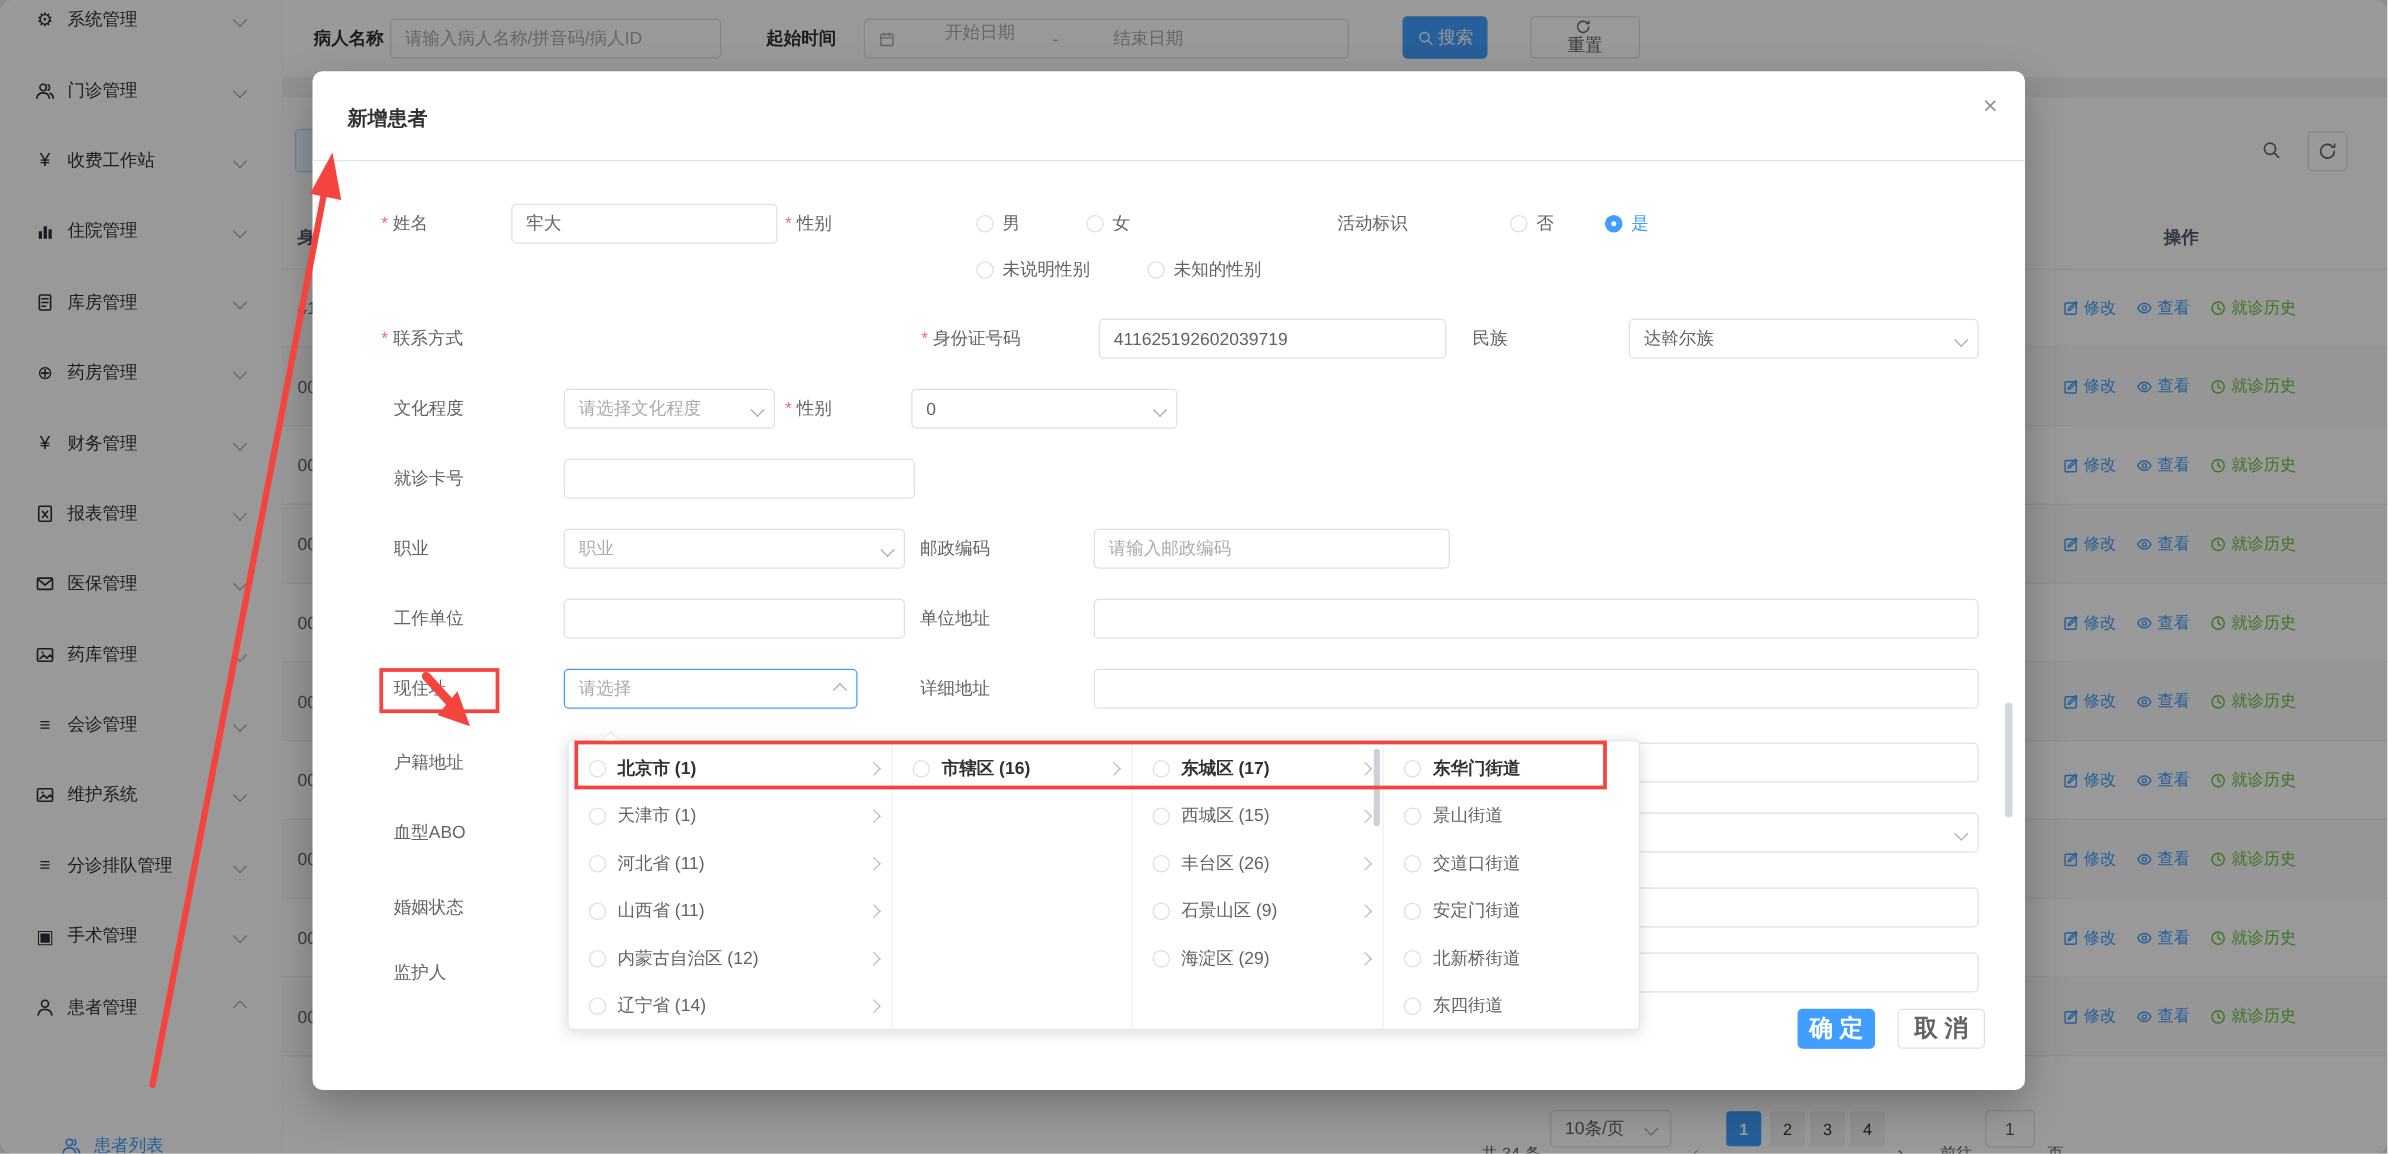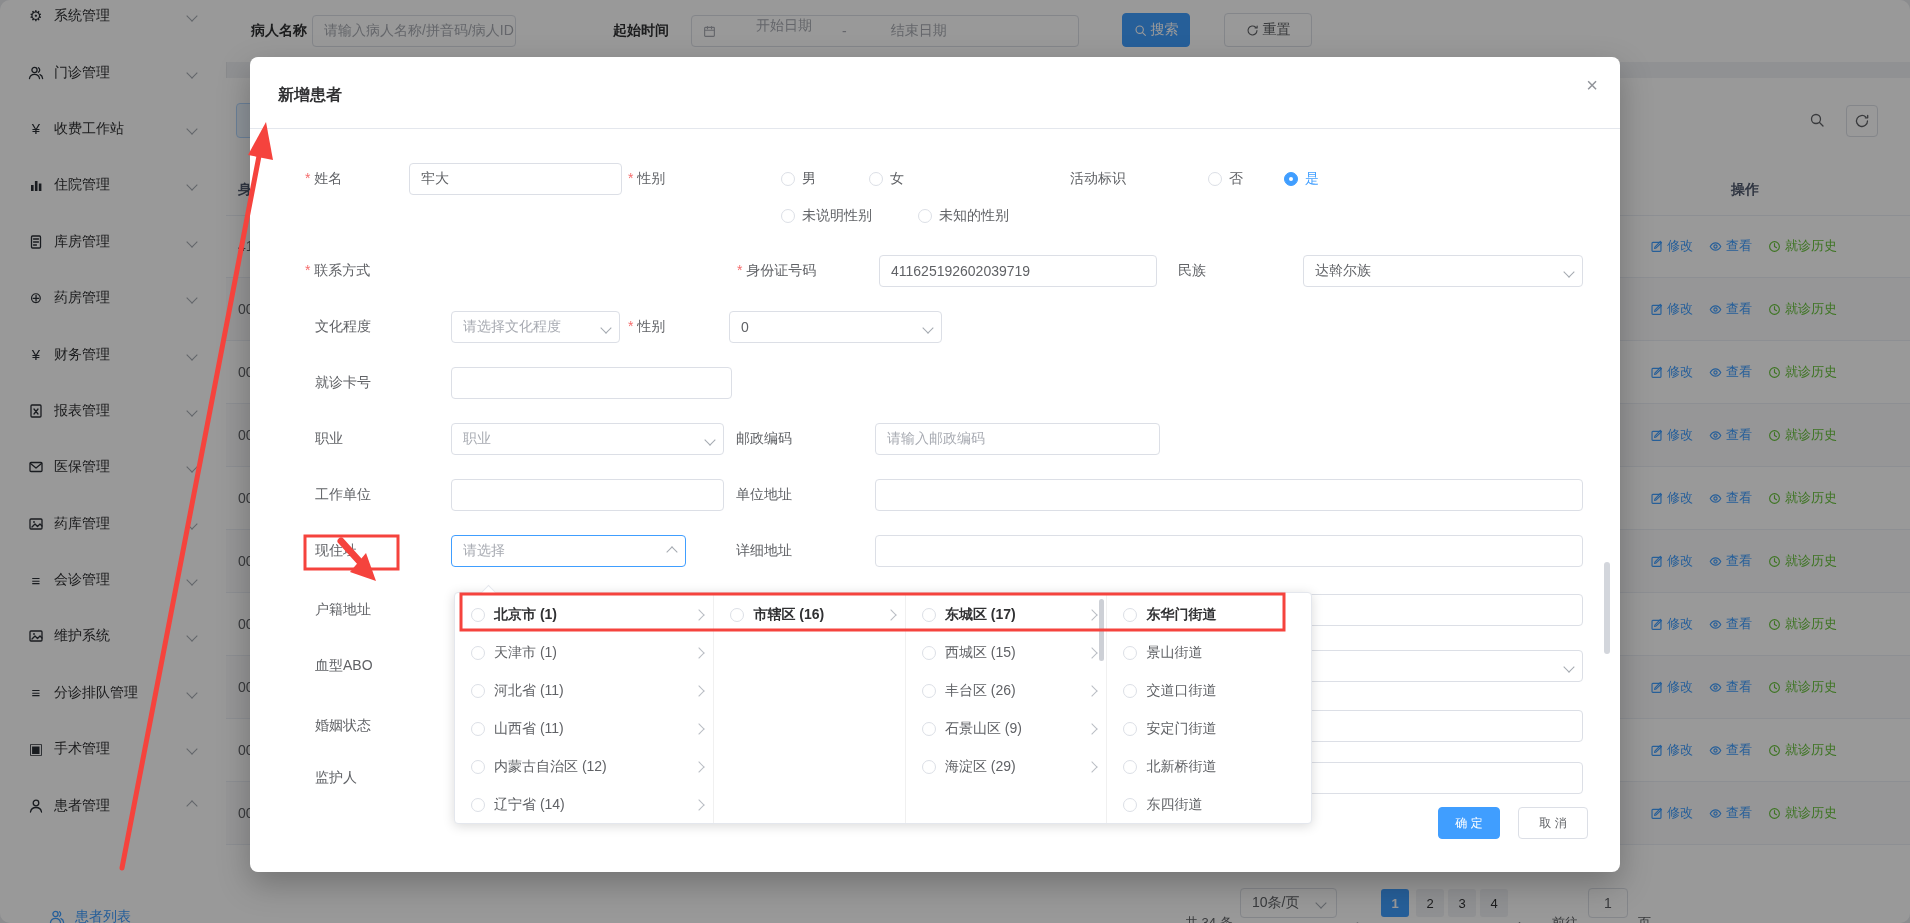--- a/index.html
+++ b/index.html
@@ -21,21 +21,21 @@
   .cv.right{transform:rotate(-45deg);border-color:#b9bdc4;}
   .ic{width:16px;height:16px;stroke:currentColor;fill:none;stroke-width:1.3;stroke-linecap:round;stroke-linejoin:round;}
   .ic14{width:13px;height:13px;stroke:currentColor;fill:none;stroke-width:1.4;stroke-linecap:round;stroke-linejoin:round;margin-right:4px;}
   
   .filter-card{position:absolute;left:226px;top:0;width:1684px;height:62px;background:#fff;}
   .flabel{position:absolute;top:31px;transform:translateY(-50%);font-size:14px;font-weight:700;color:#303133;white-space:nowrap;}
   .box{position:absolute;border:1px solid #dcdfe6;border-radius:4px;background:#fff;height:32px;box-sizing:border-box;display:flex;align-items:center;padding:0 11px;font-size:14px;color:#606266;}
   .ph{color:#a8abb2;white-space:nowrap;}
   .btn{position:absolute;height:34px;border-radius:4px;display:flex;align-items:center;justify-content:center;font-size:14px;box-sizing:border-box;cursor:pointer;white-space:nowrap;}
   .btn-primary{background:#409EFF;color:#fff;border:1px solid #409EFF;}
-  .btn-plain{background:#fff;color:#606266;border:1px solid #dcdfe6;}
+  .btn-plain{background:#fff;color:#606266;border:1px solid #dcdfe6;flex-direction:column;}
   
   .content-card{position:absolute;left:226px;top:78px;width:1684px;height:845px;background:#fff;}
   .add-btn{position:absolute;left:10px;top:25px;width:44px;height:33px;border:1px solid #b3d8ff;background:#ecf5ff;color:#409EFF;border-radius:4px;font-size:16px;display:flex;align-items:center;justify-content:center;}
   .tool-ic{position:absolute;top:27px;width:30px;height:30px;display:flex;align-items:center;justify-content:center;color:#606266;}
   .tool-ic.boxed{border:1px solid #dcdfe6;border-radius:4px;}
   .thead{position:absolute;left:0;top:87px;right:0;height:50px;border-bottom:1px solid #ebeef5;background:#fff;}
   .th{position:absolute;top:50%;transform:translateY(-50%);font-size:14px;font-weight:700;color:#515a6e;white-space:nowrap;}
   .tbody{position:absolute;left:0;top:137px;right:0;}
   .trow{position:relative;height:62px;border-bottom:1px solid #ebeef5;}
   .trow:nth-child(even){background:#fafbfc;}
@@ -61,21 +61,21 @@
   .minp{position:absolute;border:1px solid #dcdfe6;border-radius:4px;background:#fff;height:32px;box-sizing:border-box;
         display:flex;align-items:center;padding:0 11px;font-size:14px;color:#606266;}
   .minp .selchev{position:absolute;right:9px;top:12px;}
   .cascader-input{border-color:#409EFF;}
   .radio-item{position:absolute;transform:translateY(-50%);display:inline-flex;align-items:center;font-size:14px;color:#606266;white-space:nowrap;cursor:pointer;}
   .rc{width:14px;height:14px;border:1px solid #dcdfe6;border-radius:50%;background:#fff;margin-right:7px;box-sizing:border-box;flex:none;}
   .radio-item.checked .rc{background:#409EFF;border-color:#409EFF;position:relative;}
   .radio-item.checked .rc::after{content:"";position:absolute;left:4px;top:4px;width:4px;height:4px;border-radius:50%;background:#fff;}
   .radio-item.checked{color:#409EFF;}
   .m-scroll{position:absolute;right:10px;top:505px;width:6px;height:92px;border-radius:3px;background:#d3d6dc;}
-  .fbtn{position:absolute;height:32px;border-radius:4px;display:flex;align-items:center;justify-content:center;font-size:12px;box-sizing:border-box;cursor:pointer;}
+  .fbtn{position:absolute;height:32px;border-radius:4px;display:flex;align-items:center;justify-content:center;font-size:19px;box-sizing:border-box;cursor:pointer;font-weight:bold;}
   
   .cascade{position:absolute;left:454px;top:592px;width:858px;height:232px;background:#fff;border:1px solid #e4e7ed;
            border-radius:4px;box-shadow:0 2px 12px rgba(0,0,0,.15);z-index:30;box-sizing:border-box;display:flex;}
   .cascade .arrow{position:absolute;left:28px;top:-6px;width:10px;height:10px;background:#fff;transform:rotate(45deg);
            border-left:1px solid #e4e7ed;border-top:1px solid #e4e7ed;}
   .ccol{height:100%;box-sizing:border-box;border-right:1px solid #f0f0f0;padding-top:3px;position:relative;}
   .ccol:last-child{border-right:none;}
   .copt{height:38px;display:flex;align-items:center;padding:0 10px 0 16px;font-size:14px;color:#606266;cursor:pointer;white-space:nowrap;}
   .copt .rc{margin-right:9px;}
   .copt .cv{margin-left:auto;}
@@ -269,21 +269,21 @@
           <svg class="ic">
             <use href="#i-users"></use>
           </svg>
         </span>
       <span>患者列表</span>
     </div>
   </aside>
 
   <div class="filter-card">
     <span class="flabel" style="left:25px">病人名称</span>
-    <span class="box" style="left:86px;top:15px;width:204px">
+    <span class="box" style="left:86px;top:15px;width:265px">
         <span class="ph">请输入病人名称/拼音码/病人ID</span>
       </span>
     <span class="flabel" style="left:387px">起始时间</span>
     <span class="box" style="left:465px;top:15px;width:388px;justify-content:flex-start">
       <span style="color:#a8abb2;display:inline-flex;margin-right:14px">
           <svg class="ic14" style="margin:0">
             <use href="#i-calendar"></use>
           </svg>
         </span>
       <span class="ph" style="margin:0 30px 11px 26px">开始日期</span>

